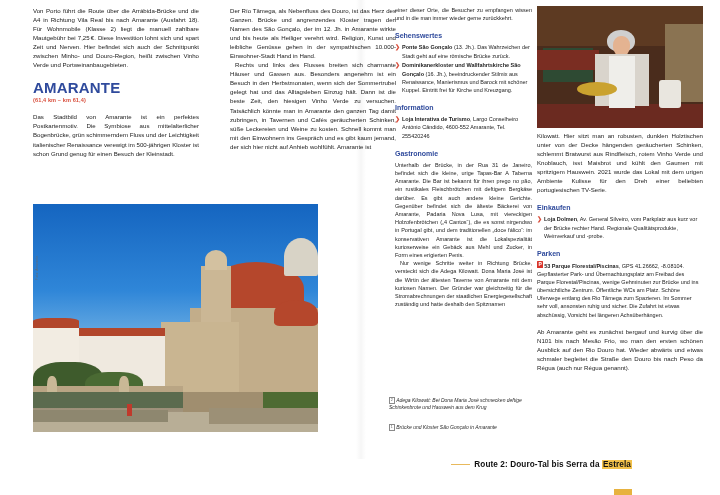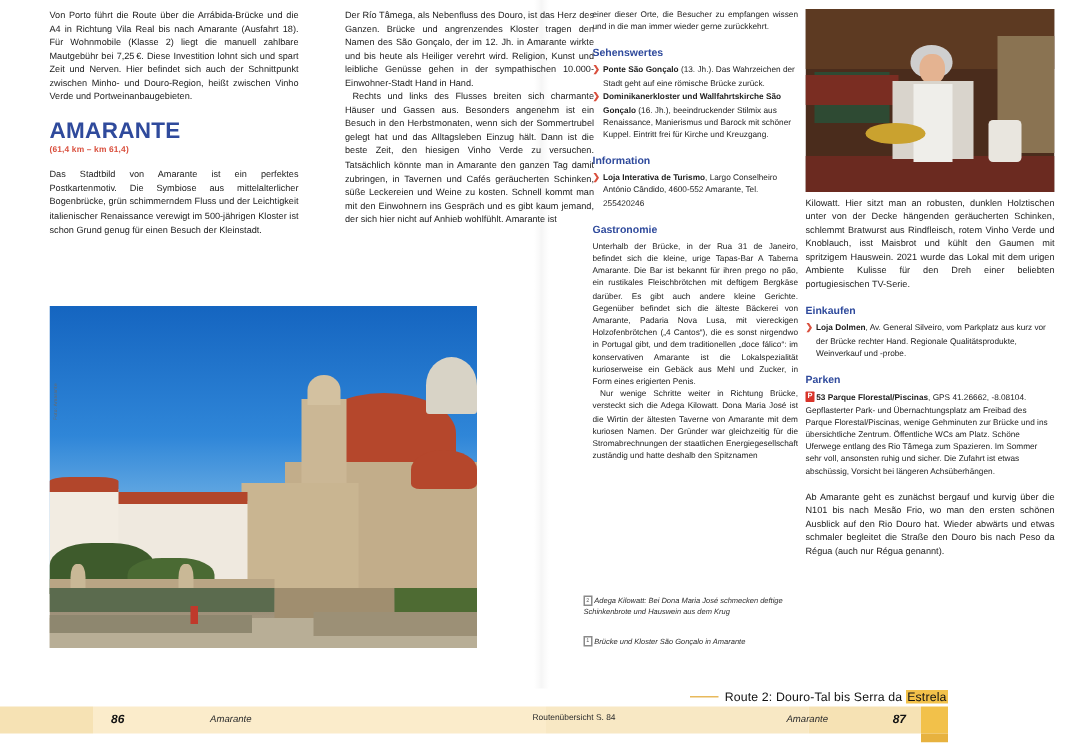--- a/index.html
+++ b/index.html
@@ -155,21 +155,21 @@
   .route-strip {
     position: absolute;
     right: 0; top: 459px;
     height: 11px;
     display: flex; align-items: center;
   }
   .route-rule {
     width: 19px; height: 1.6px; background: #e8b95c; margin-right: 4px;
   }
   .route-text {
-    font-size: 8.2px; font-weight: normal; color: #111;
+    font-size: 8.2px; font-weight: bold; color: #111;
     letter-spacing: .1px; white-space: nowrap;
   }
   .route-hl { background: #f2c14a; padding: 0 1px; }
 
   .footer-bar {
     position: absolute; left: 0; right: 0; top: 471px; height: 18px;
   }
   .fb-left  { position: absolute; left: 0;  top: 0; width: 62px;  height: 18px; background: #f6e2b4; }
   .fb-leftpage { position: absolute; left: 62px; top: 0; width: 302px; height: 18px; background: #fbeccb; }
   .fb-mid   { position: absolute; left: 364px; top: 0; right: 93px; height: 18px; background: #f8e8c4; }
@@ -319,28 +319,15 @@
     <span class="capmark">1</span><span>Brücke und Kloster São Gonçalo in Amarante</span>
   </div>
 
   <div class="gutter"></div>
 
   <div class="route-strip">
     <span class="route-rule"></span>
     <span class="route-text"><span>Route 2: Douro-Tal bis Serra da </span><span class="route-hl">Estrela</span></span>
   </div>
 
-  <div class="footer-bar">
-    <div class="fb-left"></div>
-    <div class="fb-leftpage"></div>
-    <div class="fb-mid"></div>
-    <div class="fb-right"></div>
-    <div class="fb-corner"></div>
-
-    <div class="pagenum" id="page-left-num">86</div>
-    <div class="foot-label" id="foot-left-label">Amarante</div>
-    <div class="foot-label" id="foot-center-label">Routenübersicht S. 84</div>
-    <div class="foot-label" id="foot-right-label">Amarante</div>
-    <div class="pagenum" id="page-right-num">87</div>
-  </div>
   <div class="fb-corner2"></div>
 
 </div>
 
 </body></html>

